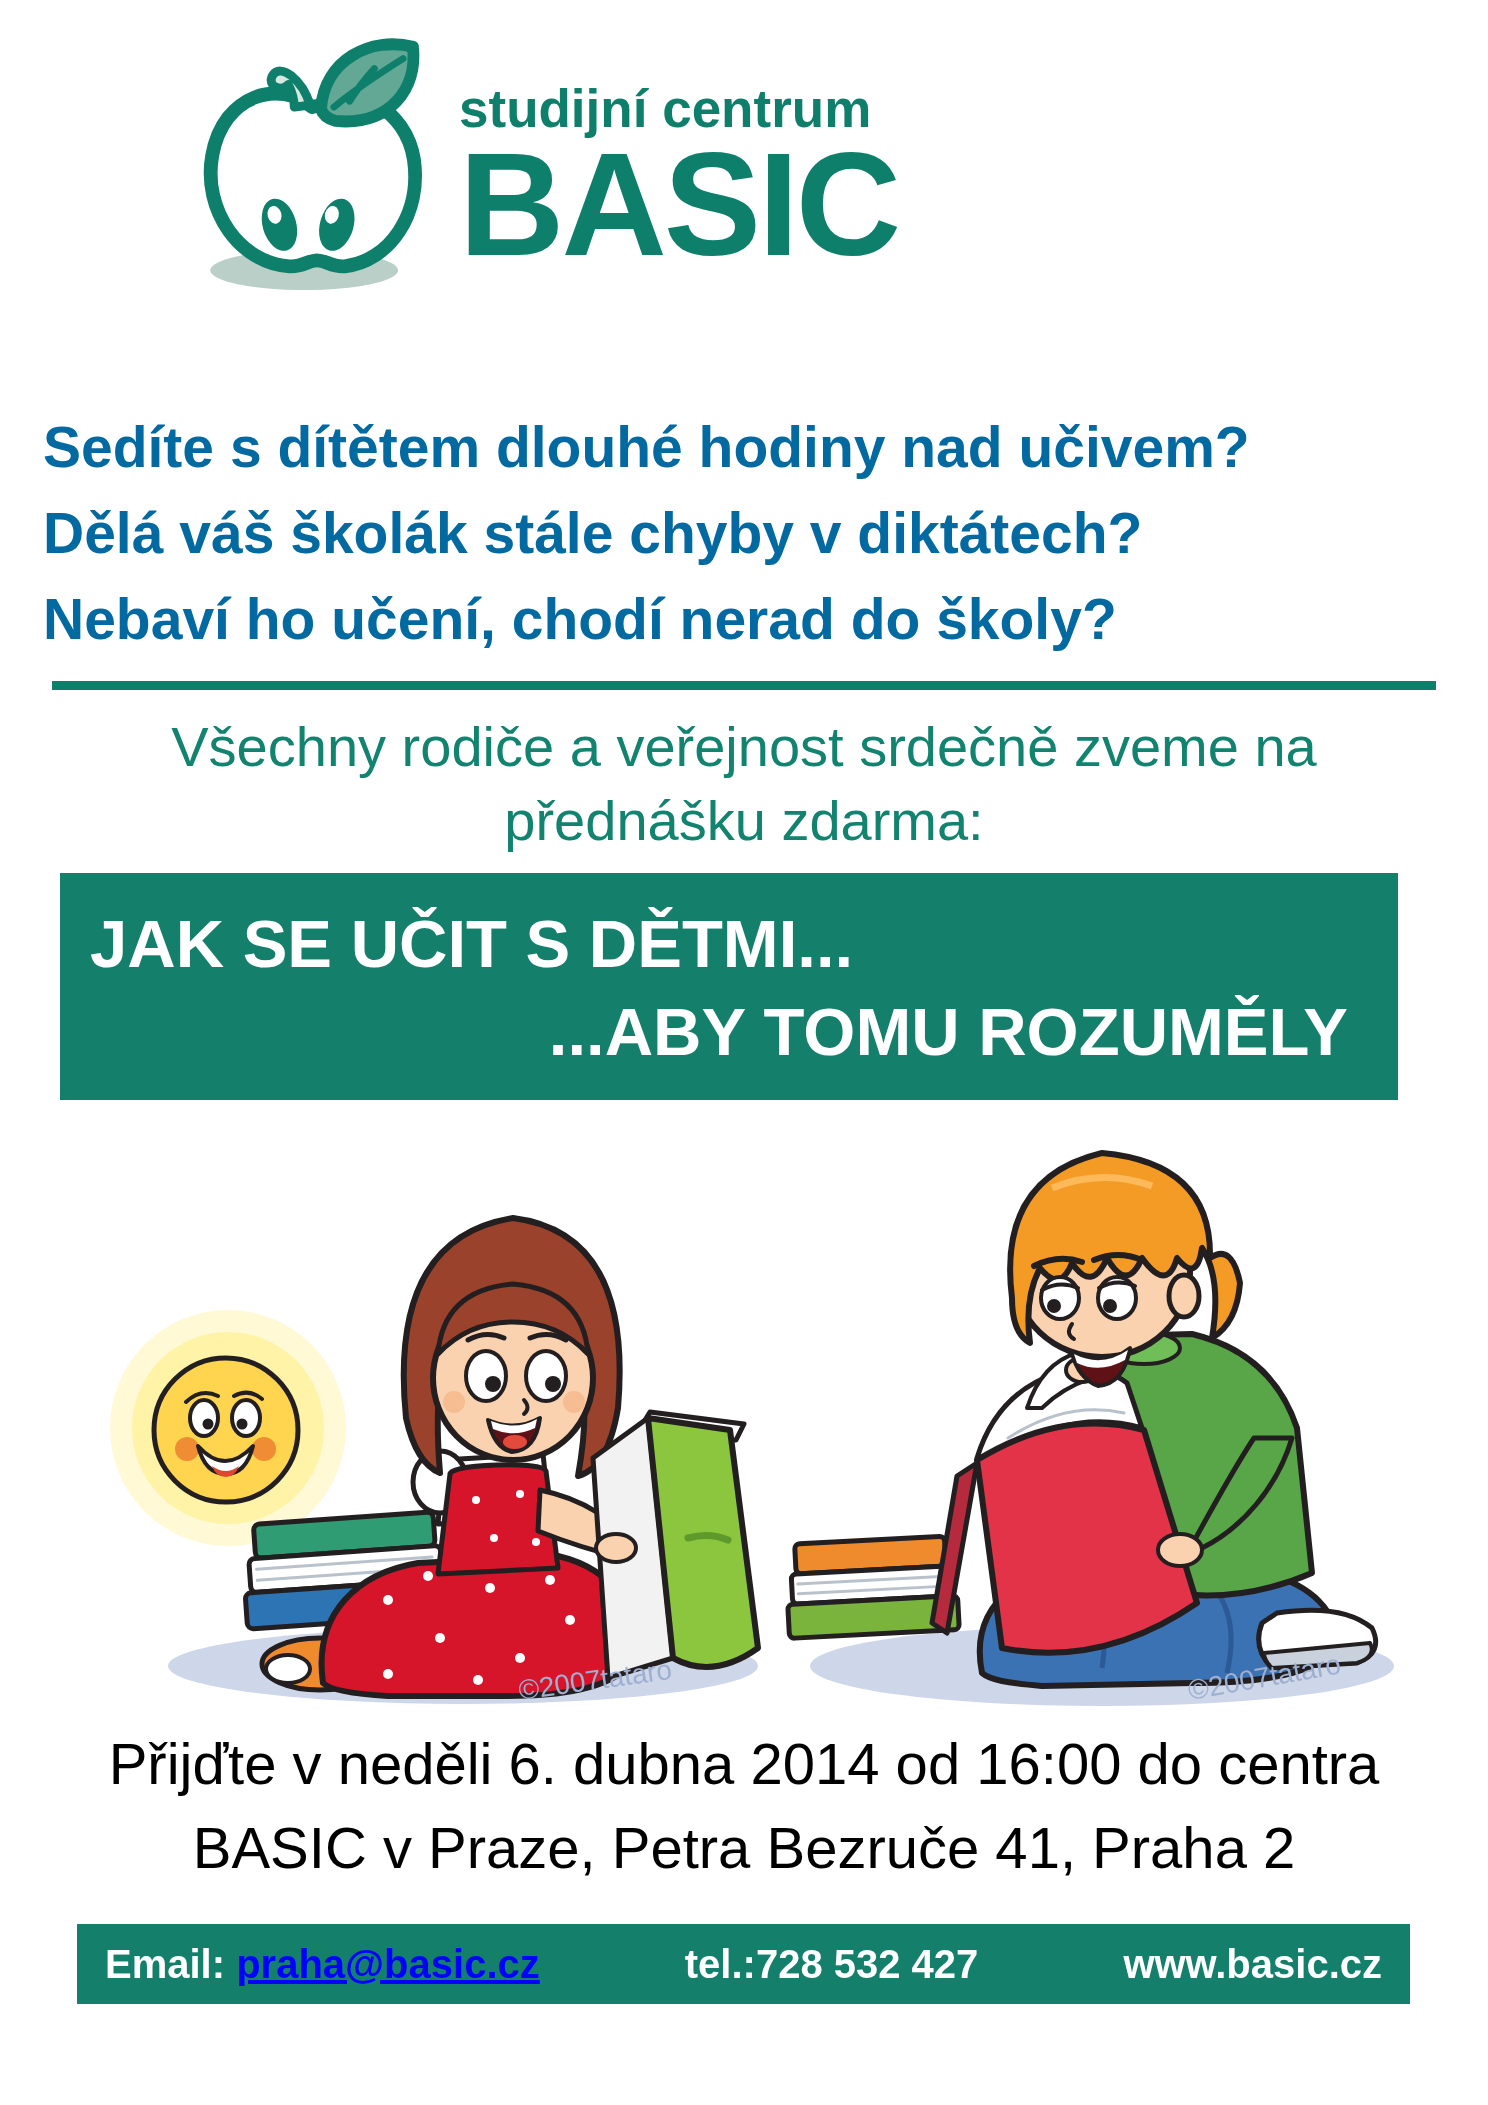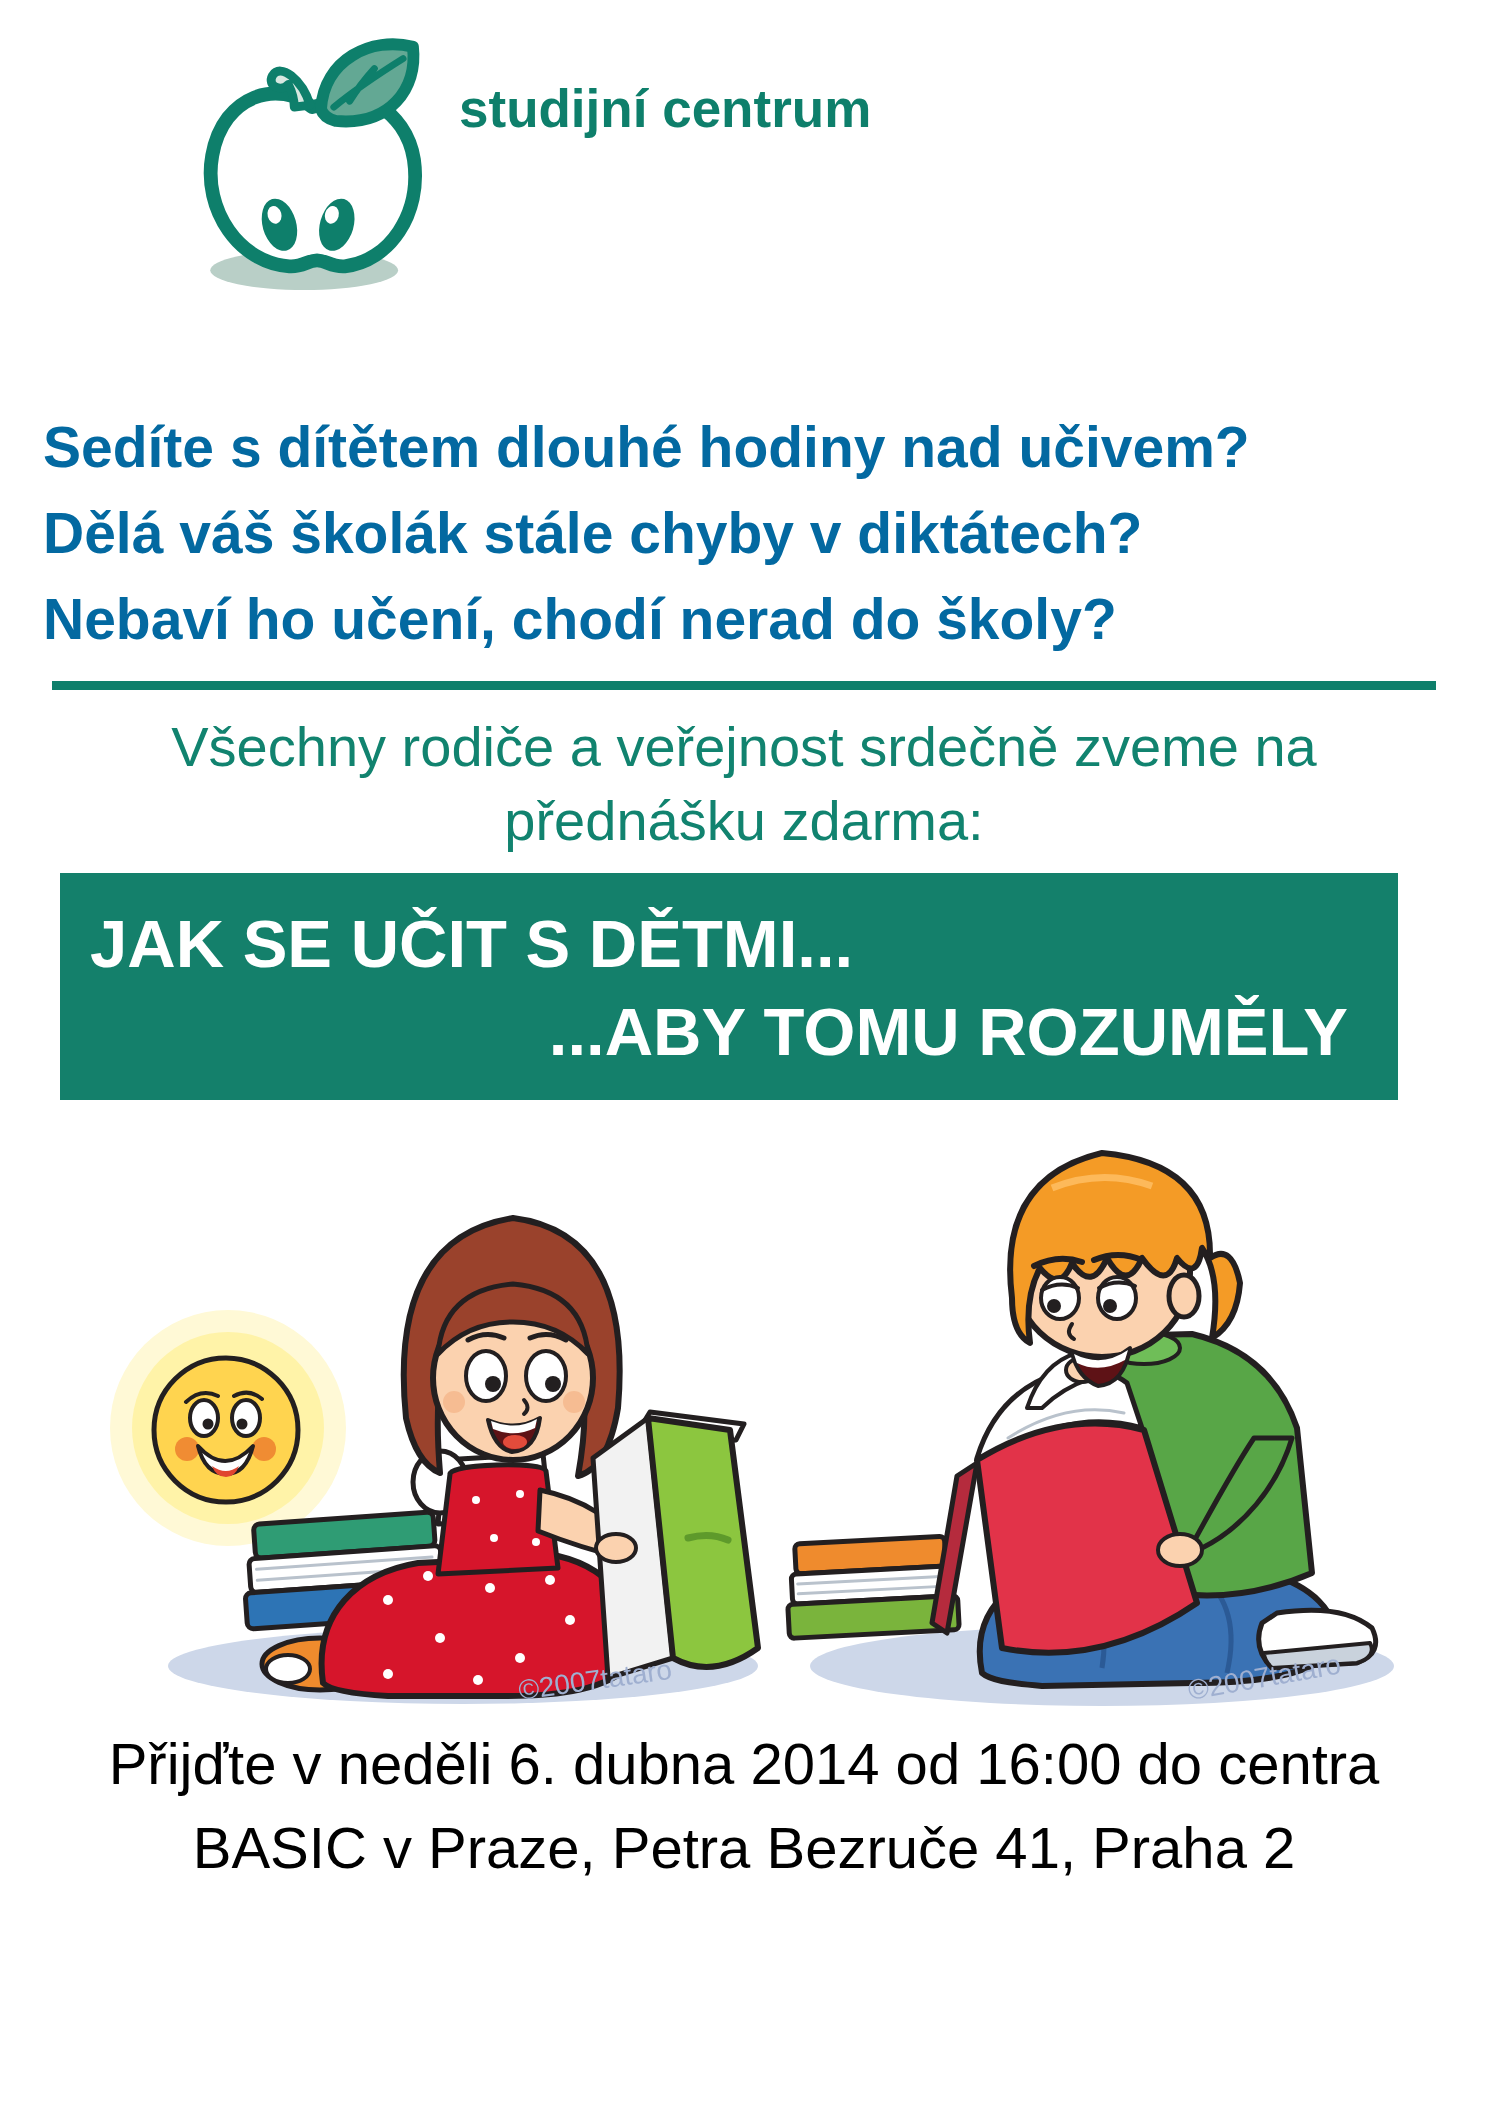--- a/index.html
+++ b/index.html
@@ -61,20 +61,21 @@
       <path d="M150,78 C 172,60 196,44 220,29 M166,72 C 174,59 181,50 191,39" stroke="#0E7F6B" stroke-width="7" fill="none" stroke-linecap="round"></path>
       <g fill="#0E7F6B">
         <ellipse cx="95" cy="197" rx="17" ry="27" transform="rotate(-16 95 197)"></ellipse>
         <ellipse cx="153" cy="197" rx="17" ry="27" transform="rotate(16 153 197)"></ellipse>
       </g>
       <ellipse cx="90" cy="187" rx="7" ry="9" fill="#ffffff" transform="rotate(-16 90 187)"></ellipse>
       <ellipse cx="148" cy="187" rx="7" ry="9" fill="#ffffff" transform="rotate(16 148 187)"></ellipse>
     </svg>
     <div class="logo-text">
       <div class="logo-sub">studijní centrum</div>
+      <div class="logo-title">BASIC</div>
     </div>
   </div>
 
   <div class="abs questions">
     <p>Sedíte s dítětem dlouhé hodiny nad učivem?</p>
     <p>Dělá váš školák stále chyby v diktátech?</p>
     <p>Nebaví ho učení, chodí nerad do školy?</p>
   </div>
 
   <div class="abs divider"></div>
@@ -230,14 +231,22 @@
     </g>
 
     <text transform="translate(418 592) rotate(-10)" font-size="28" fill="#9FAFD0">©2007tataro</text>
   </svg>
 
   <div class="abs event">
     <p>Přijďte v neděli 6. dubna 2014 od 16:00 do centra</p>
     <p>BASIC v Praze, Petra Bezruče 41, Praha 2</p>
   </div>
 
+  <div class="abs footer">
+    <span>
+      <span>Email:</span>
+      <a href="#" class="email-link">praha@basic.cz</a>
+    </span>
+    <span>tel.:728 532 427</span>
+    <span>www.basic.cz</span>
+  </div>
 
 </div>
 
 </body></html>

